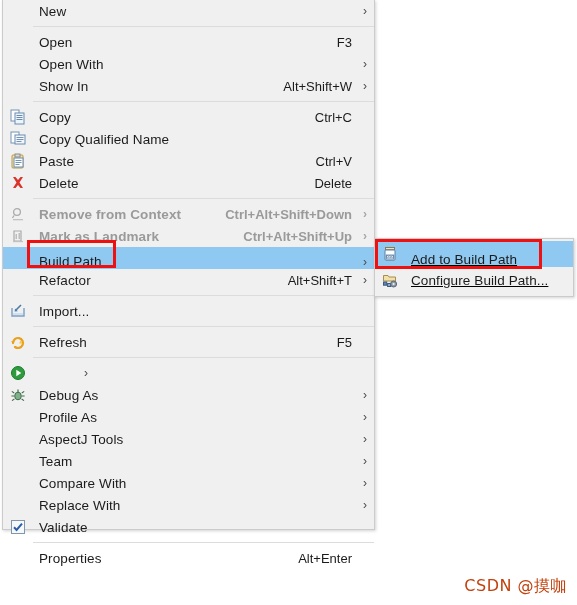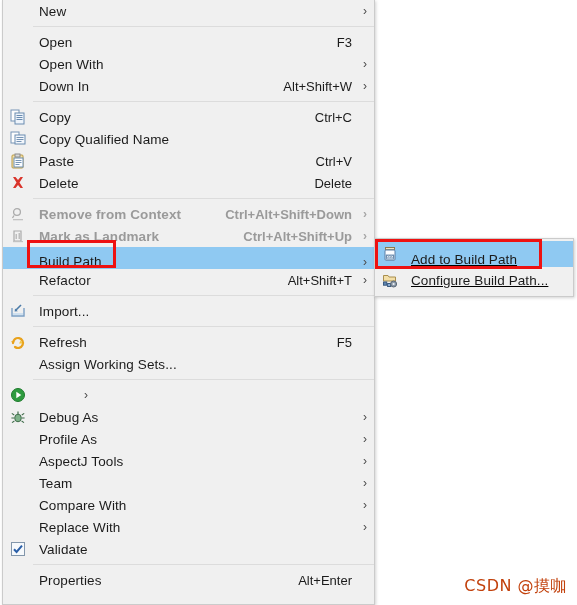--- a/index.html
+++ b/index.html
@@ -14,21 +14,21 @@
     font-family: "Liberation Sans", sans-serif;
     overflow: hidden;
   }
 
   
   #context-menu {
     position: absolute;
     left: 2px;
     top: 0px;
     width: 373px;
-    height: 605px;
+    height: 530px;
     background: #f0f0f0;
     border: 1px solid #cbcbcb;
     border-top: none;
     box-sizing: border-box;
     box-shadow: 1px 1px 3px rgba(0,0,0,0.18);
   }
   
   #context-menu .gutter-line {
     position: absolute;
     left: 29px;
@@ -159,21 +159,21 @@
         <div class="mi-arrow empty">›</div>
       </div>
       <div class="menu-item">
         <div class="mi-icon"></div>
         <div class="mi-label">Open With</div>
         <div class="mi-accel"></div>
         <div class="mi-arrow">›</div>
       </div>
       <div class="menu-item">
         <div class="mi-icon"></div>
-        <div class="mi-label">Down In</div>
+        <div class="mi-label">Show In</div>
         <div class="mi-accel">Alt+Shift+W</div>
         <div class="mi-arrow">›</div>
       </div>
       <div class="separator"></div>
       <div class="menu-item">
         <div class="mi-icon">
           <svg class="ico" width="16" height="16" viewBox="0 0 16 16">
             <rect x="1" y="1" width="8" height="11" fill="#fdfdfd" stroke="#7694b5"></rect>
             <rect x="5" y="4" width="9" height="11" fill="#eef4fb" stroke="#6a8cb0"></rect>
             <rect x="6.5" y="6" width="6" height="1" fill="#6a8cb0"></rect>
@@ -282,26 +282,20 @@
           <svg class="ico" width="16" height="16" viewBox="0 0 16 16">
             <path d="M3 9 a5 5 0 1 1 2 4" fill="none" stroke="#e8a21d" stroke-width="2.2" stroke-linecap="round"></path>
             <path d="M1.2 7.2 L4.8 7.2 L3 10.4 Z" fill="#e8a21d"></path>
             <path d="M12.6 9.4 L9 9.4 L10.8 6.2 Z" fill="#f5c843"></path>
           </svg>
         </div>
         <div class="mi-label">Refresh</div>
         <div class="mi-accel">F5</div>
         <div class="mi-arrow empty">›</div>
       </div>
-      <div class="menu-item">
-        <div class="mi-icon"></div>
-        <div class="mi-label">Assign Working Sets...</div>
-        <div class="mi-accel"></div>
-        <div class="mi-arrow empty">›</div>
-      </div>
       <div class="separator"></div>
       <div class="menu-item">
         <div class="mi-icon">
           <svg class="ico" width="16" height="16" viewBox="0 0 16 16">
             <circle cx="8" cy="8" r="6.5" fill="#2e9b3f" stroke="#1e7b2c"></circle>
             <path d="M6.3 4.8 L11.3 8 L6.3 11.2 Z" fill="#ffffff"></path>
           </svg>
         </div>
         <div class="mi-accel"></div>
         <div class="mi-arrow">›</div>

